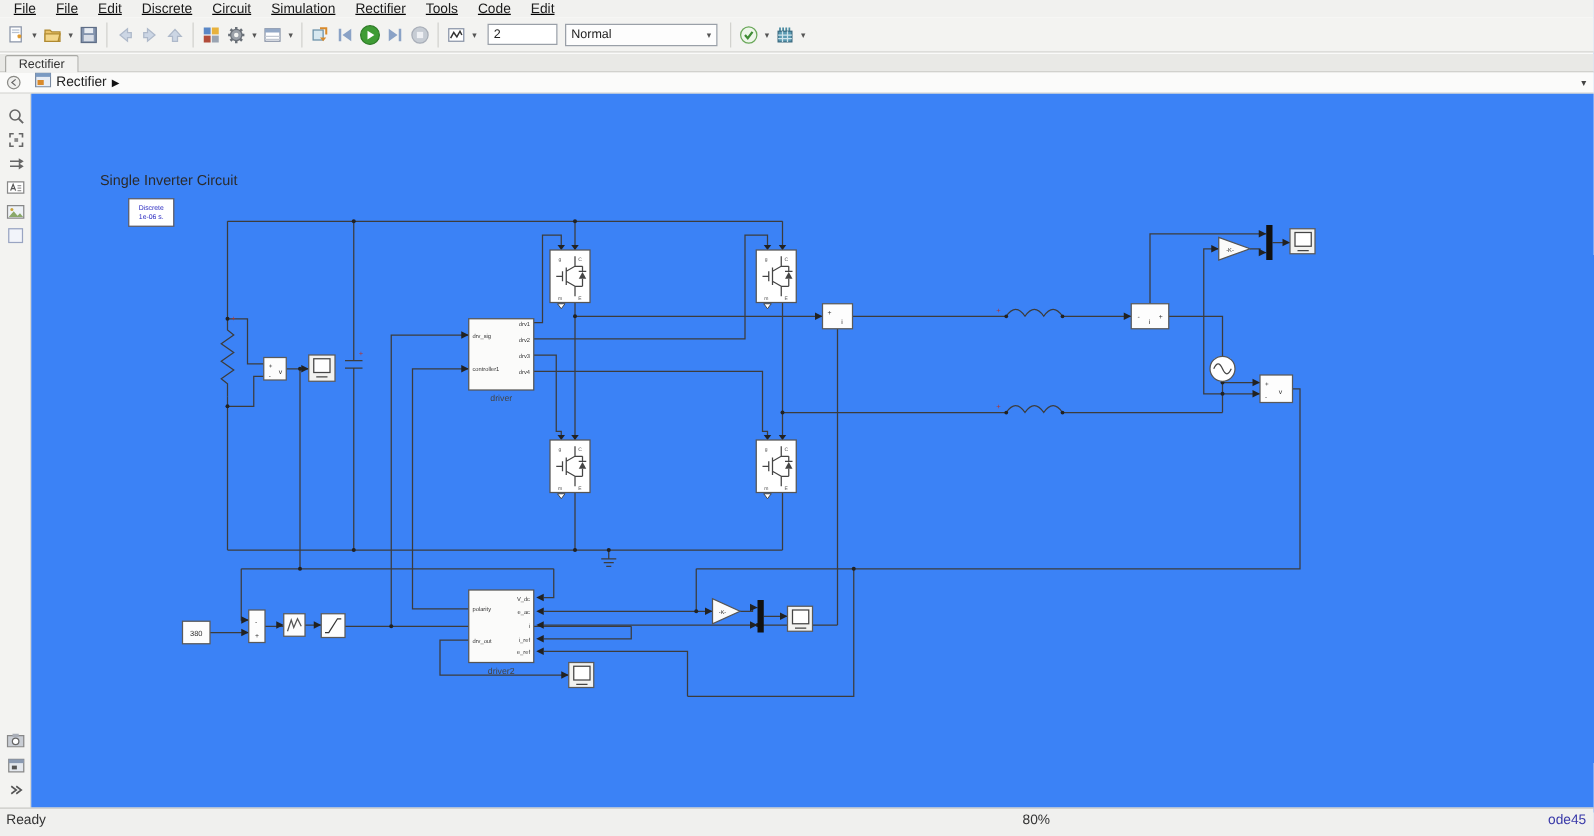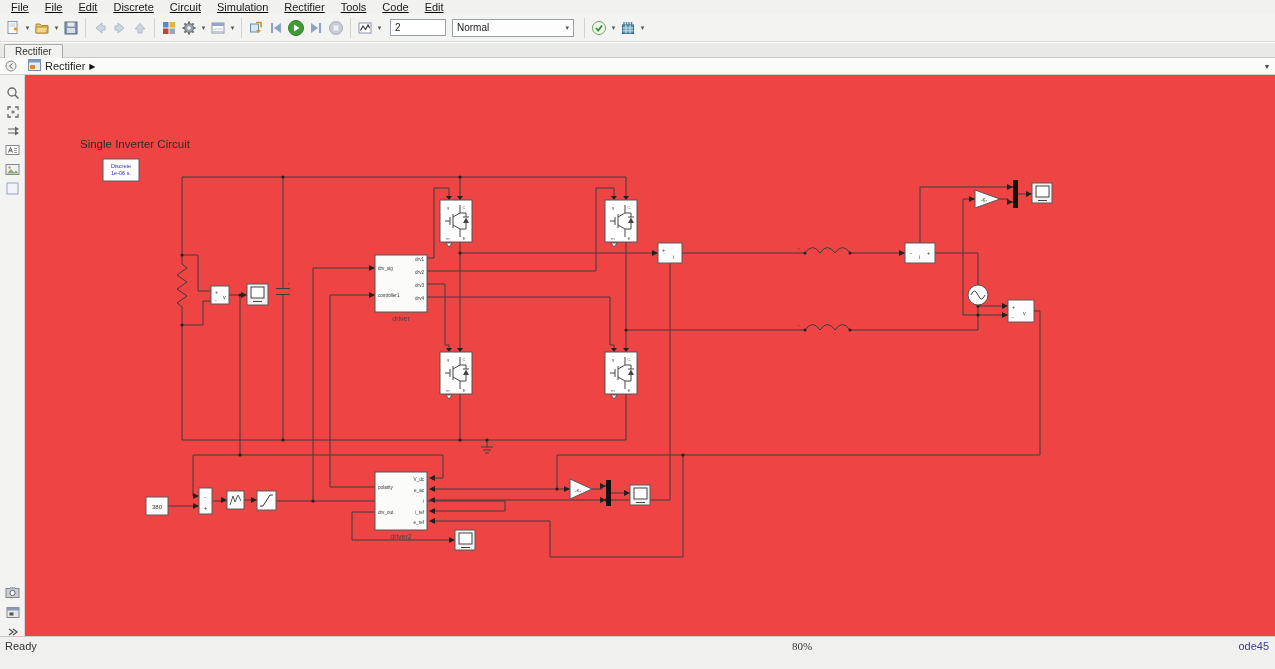--- a/index.html
+++ b/index.html
@@ -41,27 +41,27 @@
   .crumb-caret { margin-left:4px; font-size:8px; color:#111; }
   .crumb-dd { position:absolute; right:6px; font-size:8px; color:#444; }
 
   
   .sidebar { position:absolute; top:75px; left:0; bottom:19px; width:25px; background:#f3f3f1;
              border-right:1px solid #d6d6d2; }
   .side-icon { position:absolute; left:4px; width:17px; height:16px; display:flex;
                align-items:center; justify-content:center; }
 
   
-  .canvas { position:absolute; top:75px; left:25px; right:0; bottom:19px; background:#ef4444; }
-
-  
-  .statusbar { position:absolute; left:0; right:0; bottom:0; height:33px; background:#f0f0ee;
+  .canvas { position:absolute; top:75px; left:25px; right:0; bottom:19px; background:#3b82f6; }
+
+  
+  .statusbar { position:absolute; left:0; right:0; bottom:0; height:23px; background:#f0f0ee;
                border-top:1px solid #c9c9c6; font-size:11px; color:#333; }
   .st-left  { position:absolute; left:5px; top:3px; }
-  .st-zoom  { position:absolute; left:792px; top:3px;font-family:Liberation Serif, serif; }
+  .st-zoom  { position:absolute; left:818px; top:3px; }
   .st-solver{ position:absolute; right:6px; top:3px; color:#3939a8; }
 
   svg text { font-family:"Liberation Sans", sans-serif; }
 </style>
 </head>
 <body>
 
 <div id="window">
 
   <div class="menubar">

